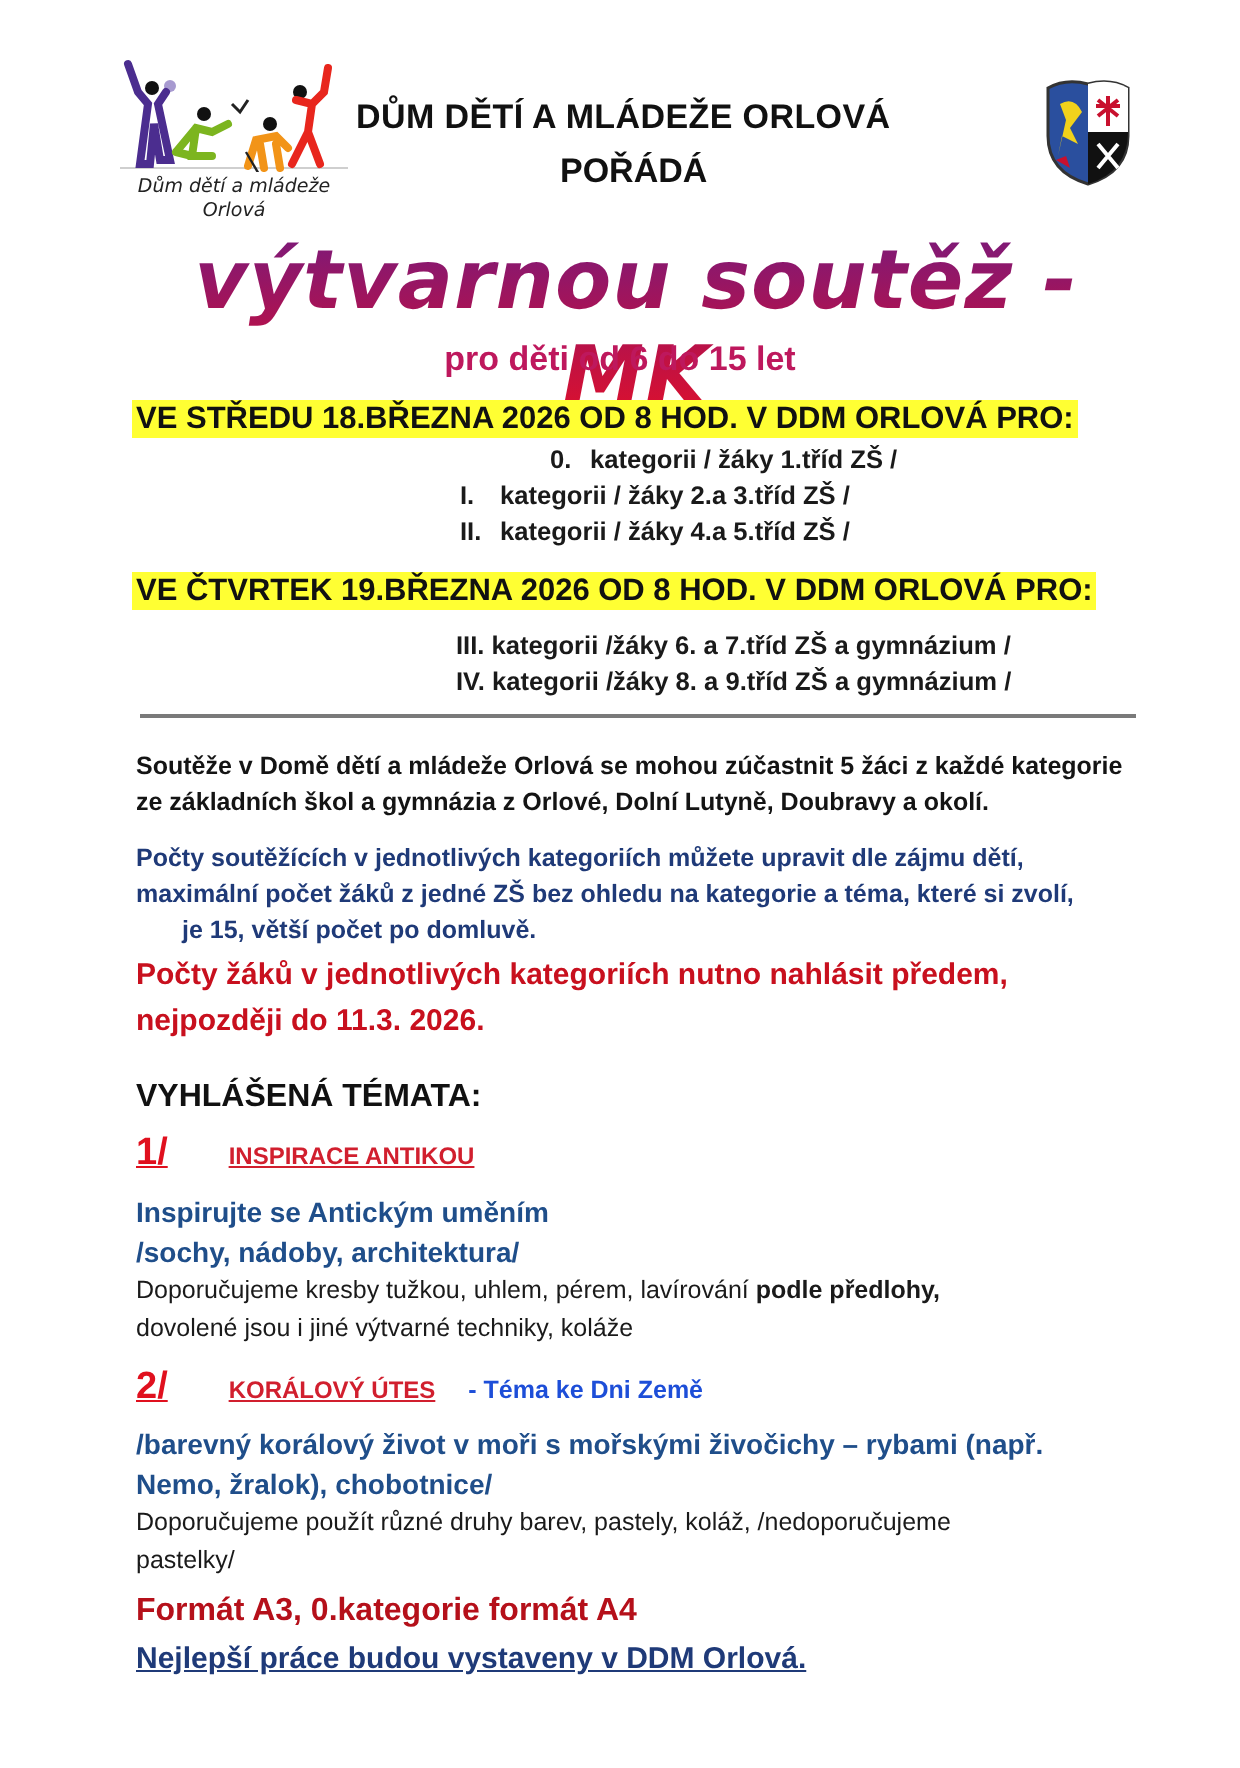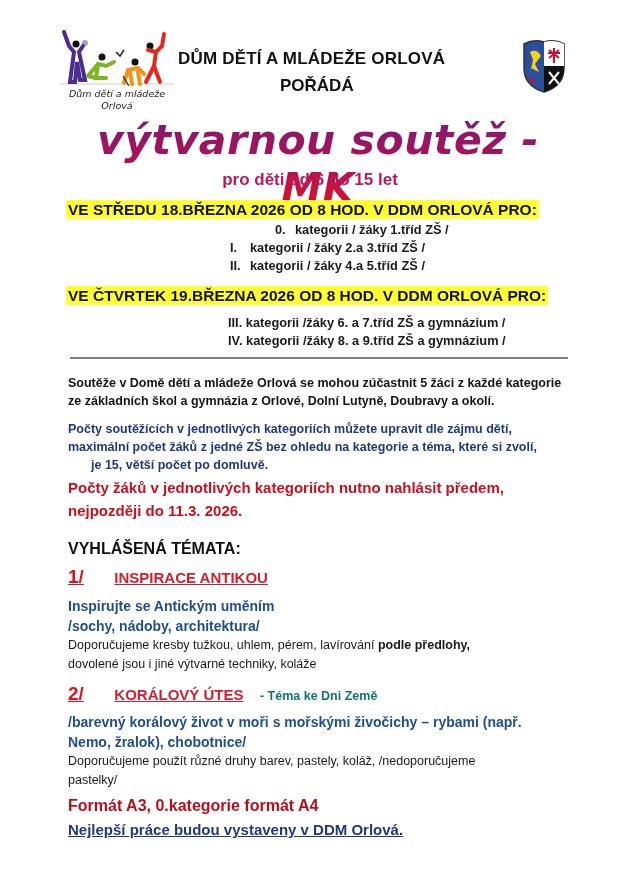--- a/index.html
+++ b/index.html
@@ -15,22 +15,22 @@
   .age { left: 0; width: 620px; top: 170px; text-align: center; font-weight: bold; font-size: 17px; color: #be185d; }
   .hl { background: #ffff33; font-weight: bold; font-size: 15.5px; color: #111; white-space: nowrap; padding: 0 2px; line-height: 19px; }
   .cat { font-family: "Liberation Sans", sans-serif; font-weight: bold; font-size: 12.8px; color: #1a1a1a; white-space: nowrap; line-height: 18px; }
   .divider { left: 70px; top: 357px; width: 498px; height: 0; border-top: 2px solid #7a7a7a; }
   .para { left: 68px; font-weight: bold; font-size: 12.5px; line-height: 18.5px; white-space: nowrap; }
   .black { color: #141414; }
   .blue { color: #1f3a78; }
   .big-red { font-size: 15px; line-height: 24px; color: #c8101e; }
   .section-hd { left: 68px; top: 540px; font-weight: bold; font-size: 16px; color: #111; }
   .num { font-weight: bold; font-size: 19px; color: #e0101e; text-decoration: underline; }
-  .theme-title { font-weight: bold; font-size: 15px; color: #d11f2e; text-decoration: underline; }
-  .theme-note { font-weight: bold; font-size: 12.5px; color: #0f766e; }
+  .theme-title { font-weight: bold; font-size: 12px; color: #d11f2e; text-decoration: underline; }
+  .theme-note { font-weight: bold; font-size: 12.5px; color: #1d4ed8; }
   .theme-sub { font-weight: bold; font-size: 14px; color: #1f4e8a; line-height: 20px; white-space: nowrap; }
   .theme-desc { font-size: 12.5px; color: #1a1a1a; line-height: 19px; white-space: nowrap; }
   .theme-desc b { font-weight: bold; }
   .format { left: 68px; top: 797px; font-weight: bold; font-size: 16px; color: #b5101a; }
   .exhib { left: 68px; top: 821px; font-weight: bold; font-size: 15px; color: #1f3a78; text-decoration: underline; }
 </style>
 </head>
 <body>
 
 <div class="abs logo-left">

